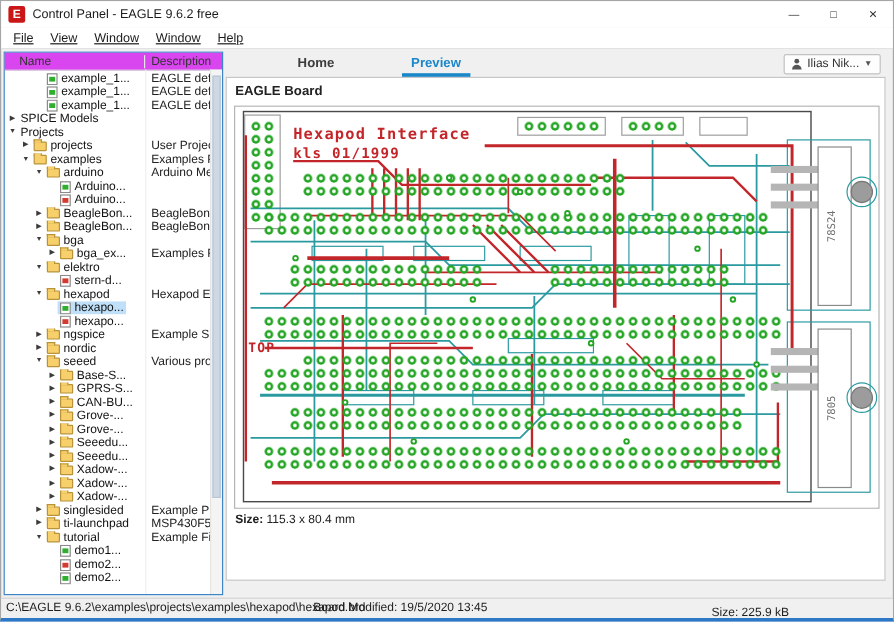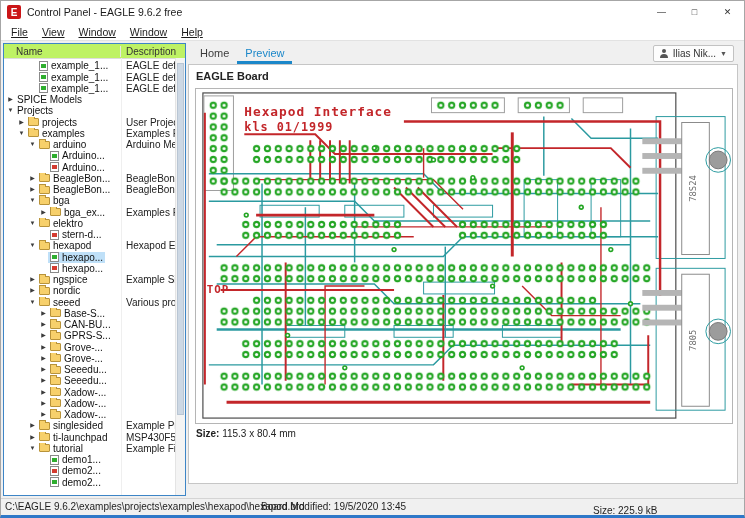--- a/index.html
+++ b/index.html
@@ -23,25 +23,25 @@
   .menu-item{font-size:10.5px;color:#1c1c1c;padding:0 7px;text-decoration:underline;}
 
   
   .content{flex:1;display:flex;padding:2px;gap:2px;min-height:0;}
 
   
   .left-panel{width:183px;flex:none;background:#fff;border:1px solid #3d85c6;display:flex;
               flex-direction:column;position:relative;box-sizing:border-box;}
   .left-panel::after{content:"";position:absolute;left:117px;top:14px;bottom:0;width:1px;background:#efefef;}
   .tree-header{height:14px;flex:none;display:flex;align-items:center;border-bottom:1px solid #dcdcdc;
-               background:#bef264;font-size:10px;color:#333;}
+               background:#d946ef;font-size:10px;color:#333;}
   .th-name{width:117px;padding-left:12px;box-sizing:border-box;border-right:1px solid #e6e6e6;}
   .th-desc{padding-left:5px;}
   .tree-body{flex:1;overflow:hidden;padding-top:1px;position:relative;}
-  .tree-row{display:flex;align-items:flex-end;height:11.25px;}
+  .tree-row{display:flex;align-items:center;height:11.25px;}
   .name-zone{width:117px;flex:none;display:flex;align-items:center;overflow:hidden;}
   .indent{flex:none;height:1px;}
   .arrow{width:9px;flex:none;font-size:6px;color:#3c3c3c;text-align:center;line-height:11px;}
   .sel-wrap{display:flex;align-items:center;padding:0 2px;white-space:nowrap;}
   .tree-row.selected .sel-wrap{background:#bfe0f8;}
   .icon{width:11px;height:8px;flex:none;margin-right:3px;position:relative;box-sizing:border-box;}
   .icon.folder{background:#f7d06b;border:1px solid #b8933a;border-radius:1px;height:8px;}
   .icon.folder::before{content:"";position:absolute;top:-3px;left:-1px;width:5px;height:2px;
                        background:#f7d06b;border:1px solid #b8933a;border-bottom:none;}
   .icon.brd,.icon.sch{width:9px;height:10px;background:#fff;border:1px solid #8a8a8a;}
@@ -50,21 +50,21 @@
   .icon.sch::after{background:#d43b30;}
   .nm{font-size:10px;color:#111;white-space:nowrap;}
   .desc-zone{flex:1;font-size:10px;color:#222;white-space:nowrap;overflow:hidden;padding-left:5px;}
   .tree-scroll{position:absolute;right:0;top:14px;bottom:0;width:9px;background:#f4f4f4;
                border-left:1px solid #e4e4e4;}
   .tree-thumb{position:absolute;left:1px;right:1px;top:5px;height:80%;background:#cdd8e4;border:1px solid #b9c6d4;}
 
   
   .right-panel{flex:1;display:flex;flex-direction:column;min-width:0;}
   .tabbar{height:21px;flex:none;display:flex;align-items:stretch;padding-left:4px;position:relative;}
-  .tab{font-size:11px;font-weight:normal;color:#3c3c3c;padding:4px 8px 0;}
+  .tab{font-size:11px;font-weight:bold;color:#3c3c3c;padding:4px 8px 0;margin-left:48px;}
   .tab.active{color:#1b87c9;border-bottom:3px solid #1b87c9;}
   .user-chip{position:absolute;right:8px;top:2px;height:15px;display:flex;align-items:center;gap:4px;
              background:#fdfdfd;border:1px solid #c2c2c2;border-radius:2px;padding:0 6px;
              font-size:10px;color:#333;}
   .person-icon{width:9px;height:9px;position:relative;}
   .person-icon::before{content:"";position:absolute;left:2.5px;top:0;width:4px;height:4px;border-radius:50%;background:#555;}
   .person-icon::after{content:"";position:absolute;left:0.5px;bottom:0;width:8px;height:4px;border-radius:4px 4px 0 0;background:#555;}
   .caret{font-size:7px;color:#555;}
   .preview-panel{flex:1;margin:0 4px 12px 0;background:#fff;border:1px solid #c6c6c6;
                  padding:3px 6px;min-height:0;box-sizing:border-box;}
@@ -366,32 +366,32 @@
               </span>
             </span>
             <span class="desc-zone"></span>
           </div>
           <div class="tree-row">
             <span class="name-zone">
               <span class="indent" style="width: 35px;"></span>
               <span class="arrow">▶</span>
               <span class="sel-wrap">
                 <span class="icon folder"></span>
+                <span class="nm">GPRS-S...</span>
+              </span>
+            </span>
+            <span class="desc-zone"></span>
+          </div>
+          <div class="tree-row">
+            <span class="name-zone">
+              <span class="indent" style="width: 35px;"></span>
+              <span class="arrow">▶</span>
+              <span class="sel-wrap">
+                <span class="icon folder"></span>
                 <span class="nm">CAN-BU...</span>
-              </span>
-            </span>
-            <span class="desc-zone"></span>
-          </div>
-          <div class="tree-row">
-            <span class="name-zone">
-              <span class="indent" style="width: 35px;"></span>
-              <span class="arrow">▶</span>
-              <span class="sel-wrap">
-                <span class="icon folder"></span>
-                <span class="nm">GPRS-S...</span>
               </span>
             </span>
             <span class="desc-zone"></span>
           </div>
           <div class="tree-row">
             <span class="name-zone">
               <span class="indent" style="width: 35px;"></span>
               <span class="arrow">▶</span>
               <span class="sel-wrap">
                 <span class="icon folder"></span>

